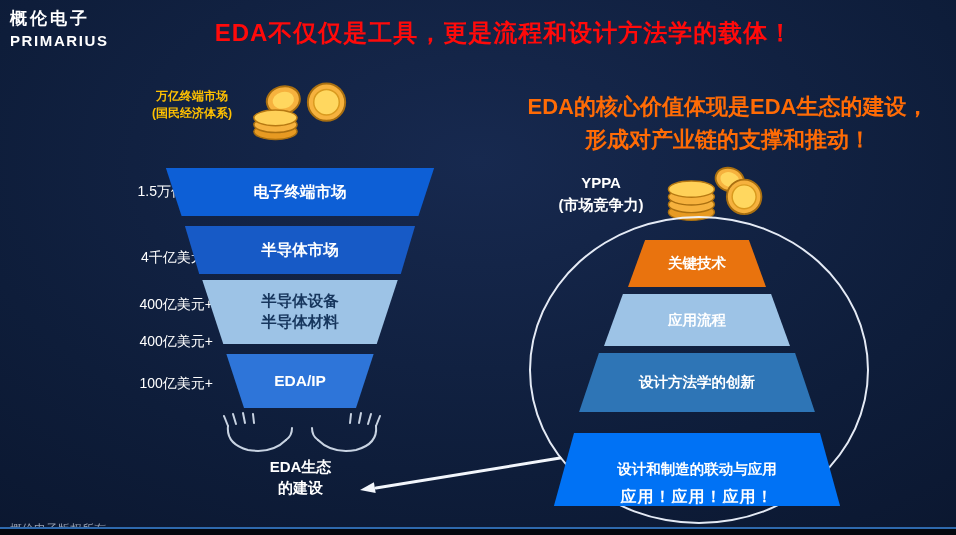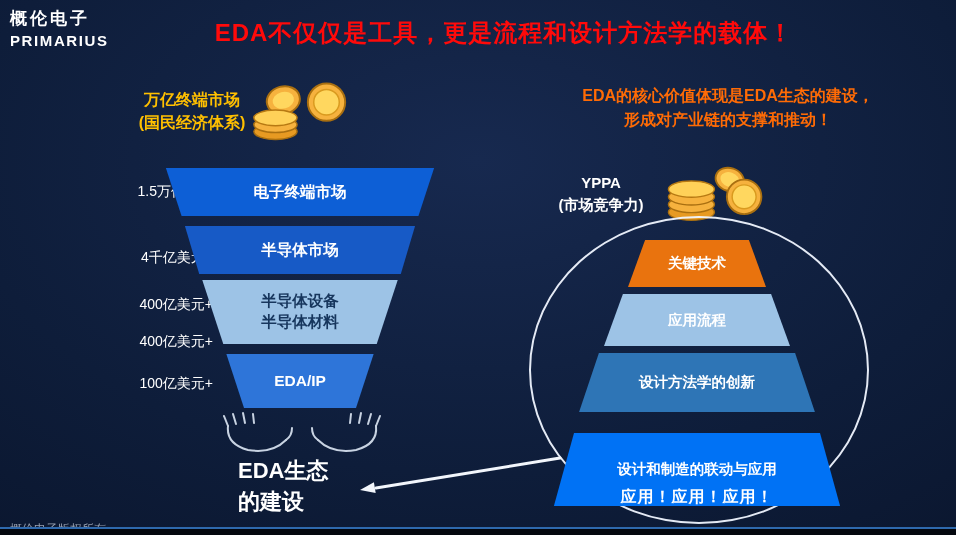--- a/index.html
+++ b/index.html
@@ -14,37 +14,37 @@
   .logo { left:10px; top:7px; color:#fff; }
   .logo-name { font-size:17px; font-weight:bold; letter-spacing:3px; }
   .logo-sub  { font-size:15px;  font-weight:bold; letter-spacing:1.6px; margin-top:2px; }
 
   
   .title { top:17px; left:0; width:100%; text-align:center; color:#ff0a0a;
            font-size:24px; font-weight:bold; letter-spacing:1px;padding-left:26px; }
 
   
   .funnel-header { left:112px; top:88px; width:160px; text-align:center;
-                   color:#ffc000; font-weight:bold; font-size:16px; line-height:1.45; }
+                   color:#ffc000; font-weight:bold; font-size:12px; line-height:1.45; }
   .f-value { left:58px; width:155px; text-align:right; color:#fff; font-size:14px; }
   .f-layer { left:160px; width:280px; display:flex; flex-direction:column;
              align-items:center; justify-content:center; color:#fff;
              font-weight:bold; font-size:15.5px; line-height:1.35; }
   .f1 { top:168px; height:48px; clip-path:polygon(2.1% 0,97.9% 0,92.3% 100%,7.7% 100%); }
   .f2 { top:226px; height:48px; clip-path:polygon(8.9% 0,91.1% 0,86% 100%,14% 100%); }
   .f3 { top:280px; height:64px; clip-path:polygon(15.1% 0,84.9% 0,77.4% 100%,22.6% 100%); }
   .f4 { top:354px; height:54px; clip-path:polygon(23.7% 0,76.3% 0,70% 100%,30% 100%); }
   .dark-text { color:#17365d; }
 
-  .eco-label { left:238px; top:456px; width:125px; color:#fff;
-               font-weight:bold; font-size:22px; line-height:1.4; }
+  .eco-label { left:238px; top:456px; width:125px; text-align:center; color:#fff;
+               font-weight:bold; font-size:15px; line-height:1.4; }
 
   
-  .headline { left:500px; top:84px; width:456px; text-align:center; color:#ff6b05;
-              font-weight:bold; font-size:16px; line-height:1.5; }
+  .headline { left:500px; top:90px; width:456px; text-align:center; color:#ff6b05;
+              font-weight:bold; font-size:22px; line-height:1.5; }
   .yppa { left:535px; top:172px; width:132px; text-align:center; color:#fff;
           font-weight:bold; font-size:15px; line-height:1.45; }
   .circle { left:529px; top:216px; width:336px; height:304px; border-radius:50%;
             border:2.5px solid rgba(240,245,255,.95); }
   .p-layer { left:547px; width:300px; display:flex; align-items:center; justify-content:center;
              color:#fff; font-weight:bold; font-size:14.5px; }
   .p1 { top:240px; height:47px; clip-path:polygon(32.7% 0,67.3% 0,73% 100%,27% 100%); }
   .p2 { top:294px; height:52px; clip-path:polygon(25.3% 0,74.7% 0,81% 100%,19% 100%); }
   .p3 { top:353px; height:59px; clip-path:polygon(17.3% 0,82.7% 0,89.3% 100%,10.7% 100%); }
   .p4 { top:433px; height:73px; clip-path:polygon(9% 0,91% 0,97.7% 100%,2.3% 100%);align-items:center; }

